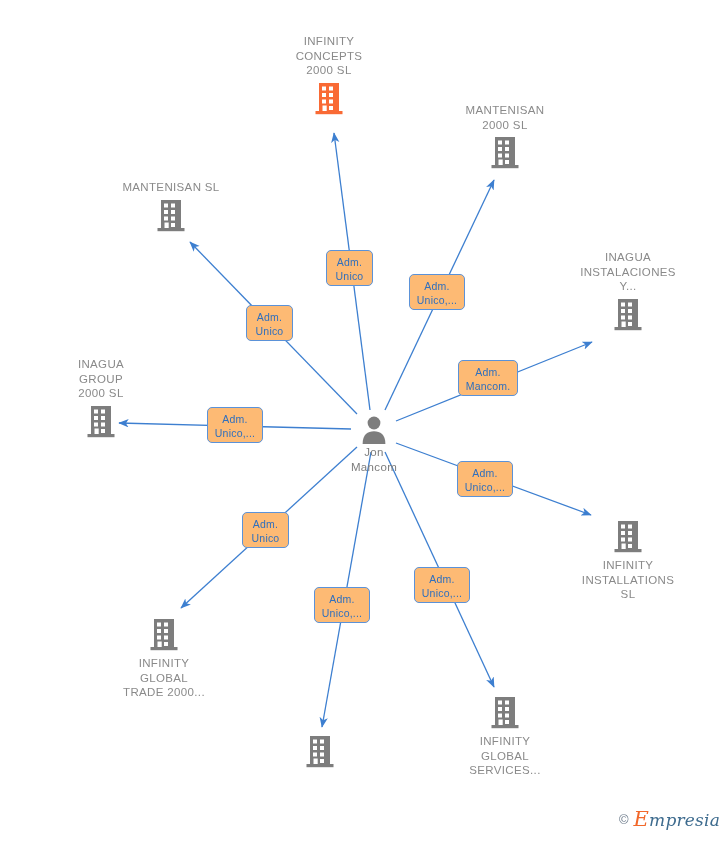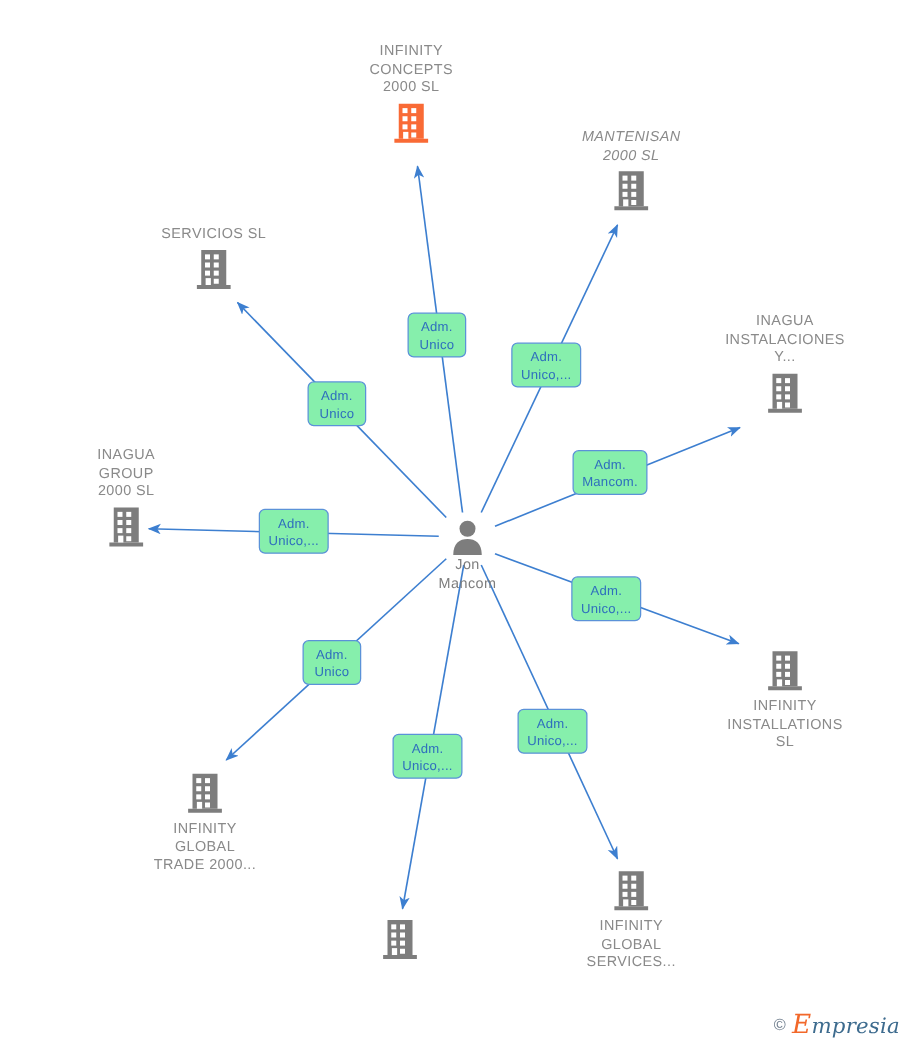--- a/index.html
+++ b/index.html
@@ -46,21 +46,21 @@
     display: block;
     margin: 0 auto;
     line-height: 0;
   }
   .node.company .node-icon svg { display: block; margin: 0 auto; }
   .edge-label {
     position: absolute;
     box-sizing: border-box;
     border: 1px solid #5b92d8;
     border-radius: 5px;
-    background: #86efac;
+    background: #fdba74;
     color: #2f6fbd;
     font-size: 10.5px;
     line-height: 14px;
     text-align: center;
     padding: 4px 5px 5px 5px;
     white-space: pre-line;
     letter-spacing: 0.2px;
   }
   #watermark {
     position: absolute;
@@ -126,21 +126,21 @@
             <rect x="15" y="5.5" width="4" height="4" fill="#ffffff"></rect>
             <rect x="8" y="12" width="4" height="4" fill="#ffffff"></rect>
             <rect x="15" y="12" width="4" height="4" fill="#ffffff"></rect>
             <rect x="8" y="18.5" width="4" height="4" fill="#ffffff"></rect>
             <rect x="15" y="18.5" width="4" height="4" fill="#ffffff"></rect>
             <rect x="8.5" y="24.5" width="4.2" height="5.5" fill="#ffffff"></rect>
             <rect x="15" y="25" width="4" height="4" fill="#ffffff"></rect>
           </svg>
         </div>
       </div>
-      <div class="node company" style="left: 505px; top: 103px; font-style: italic;">
+      <div class="node company" style="left: 505px; top: 103px;">
         <div class="node-label">MANTENISAN
 2000  SL</div>
         <div style="height: 3px;"></div>
         <div class="node-icon">
           <svg width="30" height="34" viewBox="0 0 30 34">
             <rect x="5" y="2" width="20" height="28" fill="#7d7d7d"></rect>
             <rect x="1.5" y="30" width="27" height="3.2" fill="#7d7d7d"></rect>
             <rect x="8" y="5.5" width="4" height="4" fill="#ffffff"></rect>
             <rect x="15" y="5.5" width="4" height="4" fill="#ffffff"></rect>
             <rect x="8" y="12" width="4" height="4" fill="#ffffff"></rect>
@@ -263,21 +263,21 @@
             <rect x="8" y="12" width="4" height="4" fill="#ffffff"></rect>
             <rect x="15" y="12" width="4" height="4" fill="#ffffff"></rect>
             <rect x="8" y="18.5" width="4" height="4" fill="#ffffff"></rect>
             <rect x="15" y="18.5" width="4" height="4" fill="#ffffff"></rect>
             <rect x="8.5" y="24.5" width="4.2" height="5.5" fill="#ffffff"></rect>
             <rect x="15" y="25" width="4" height="4" fill="#ffffff"></rect>
           </svg>
         </div>
       </div>
       <div class="node company" style="left: 171px; top: 180px;">
-        <div class="node-label">SERVICIOS SL</div>
+        <div class="node-label">MANTENISAN SL</div>
         <div style="height: 3px;"></div>
         <div class="node-icon">
           <svg width="30" height="34" viewBox="0 0 30 34">
             <rect x="5" y="2" width="20" height="28" fill="#7d7d7d"></rect>
             <rect x="1.5" y="30" width="27" height="3.2" fill="#7d7d7d"></rect>
             <rect x="8" y="5.5" width="4" height="4" fill="#ffffff"></rect>
             <rect x="15" y="5.5" width="4" height="4" fill="#ffffff"></rect>
             <rect x="8" y="12" width="4" height="4" fill="#ffffff"></rect>
             <rect x="15" y="12" width="4" height="4" fill="#ffffff"></rect>
             <rect x="8" y="18.5" width="4" height="4" fill="#ffffff"></rect>

